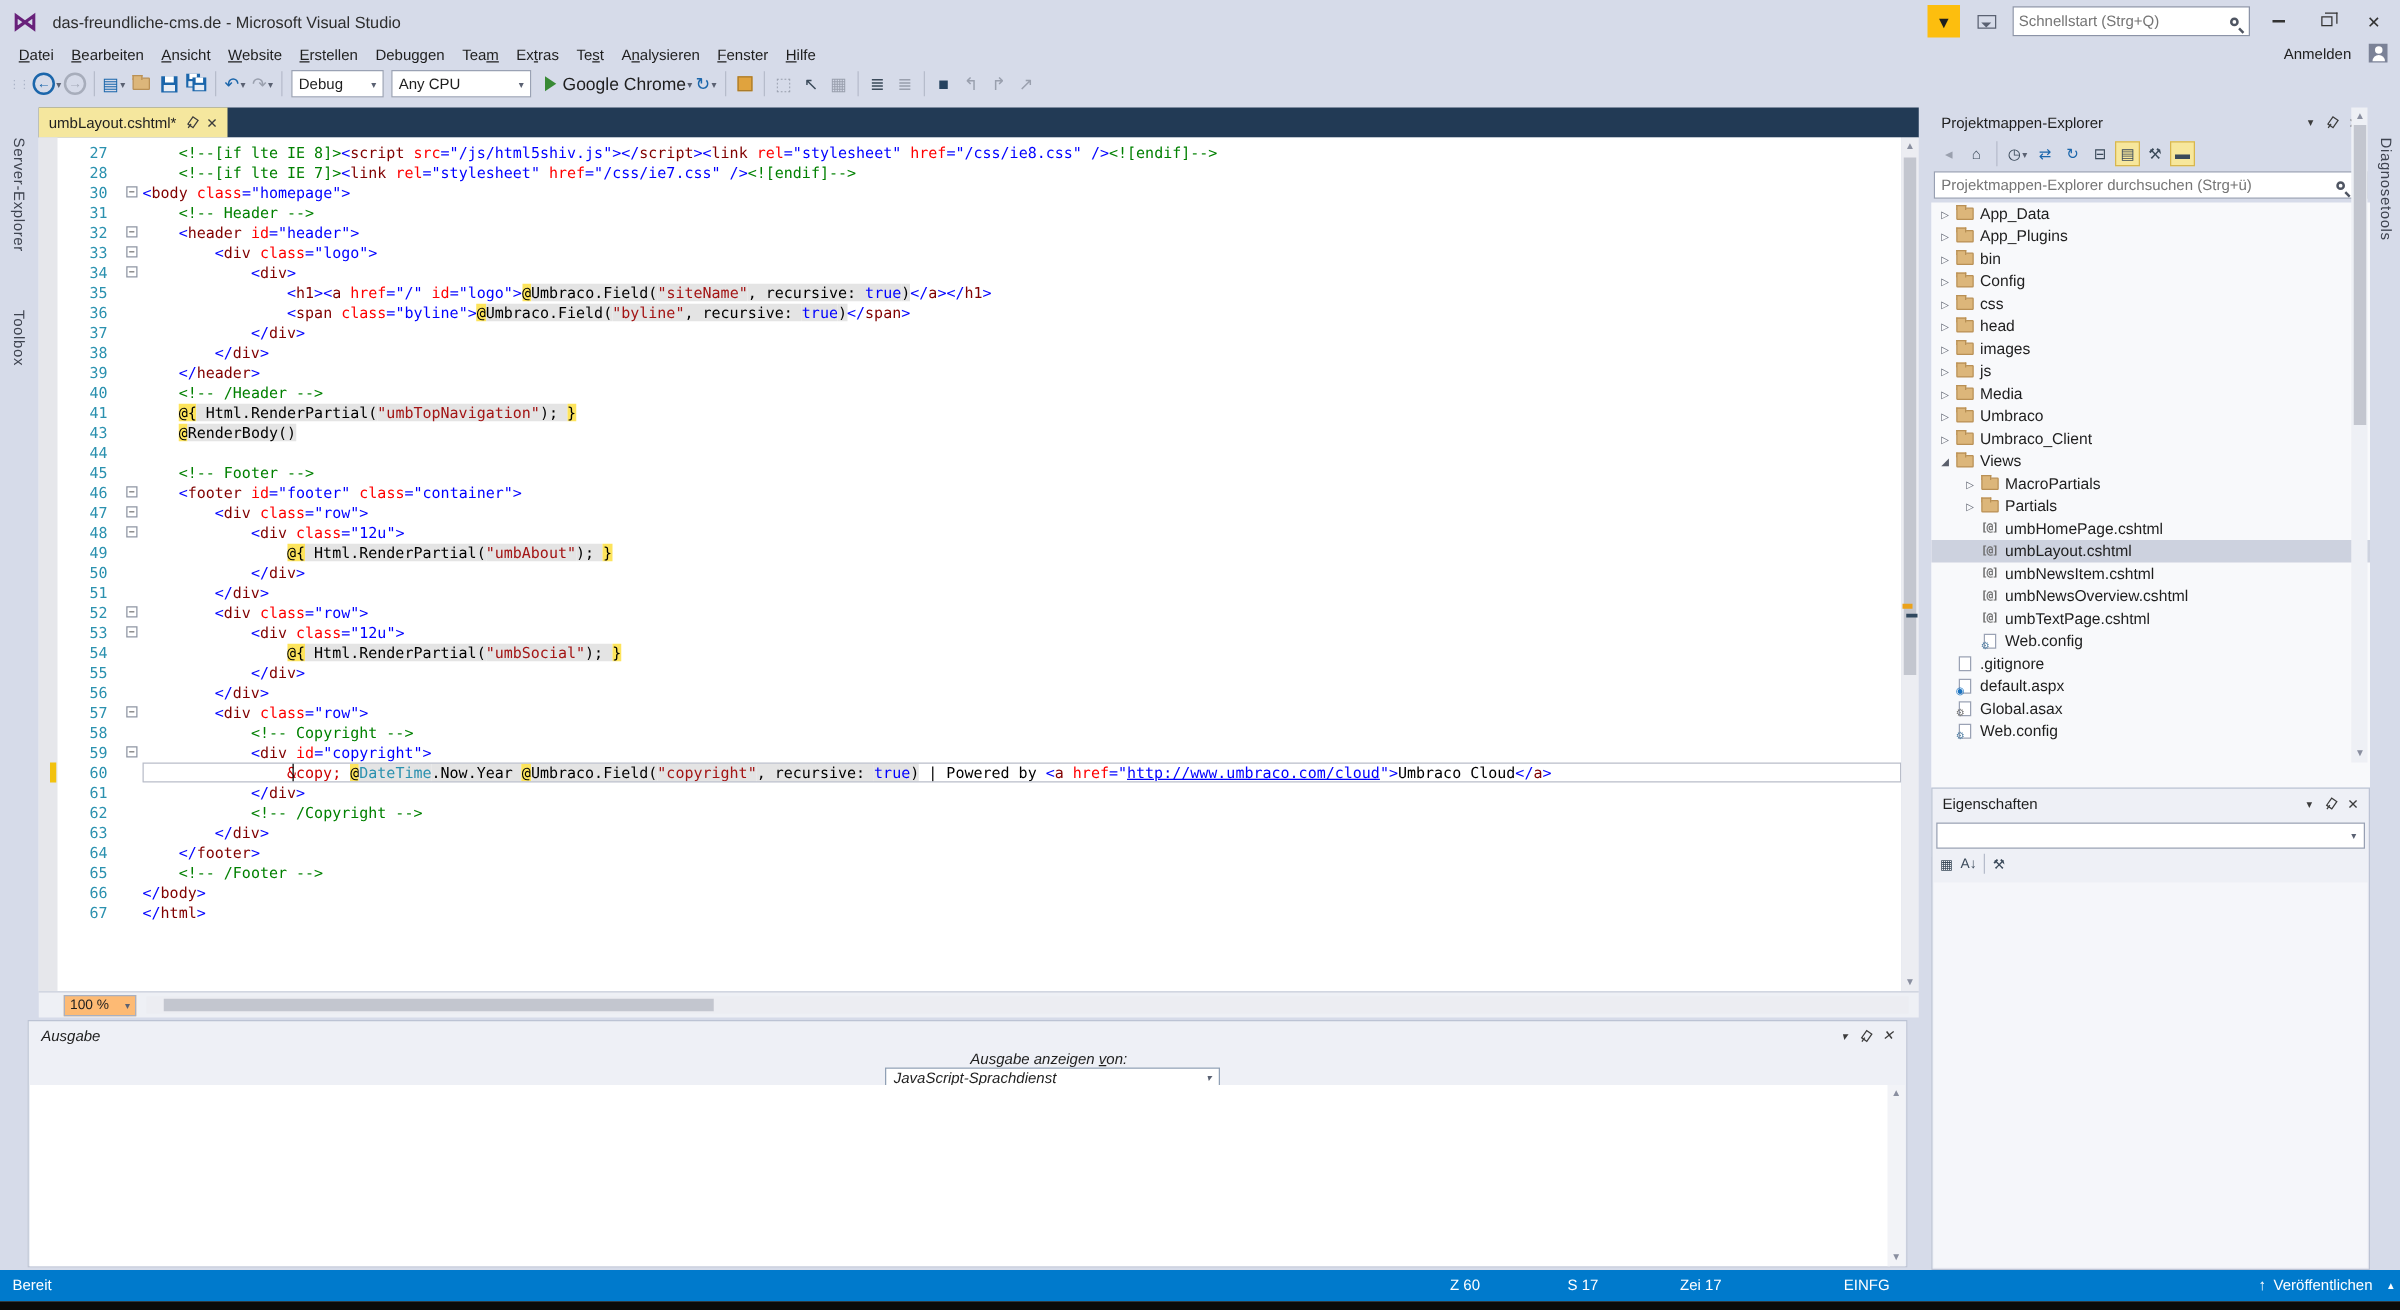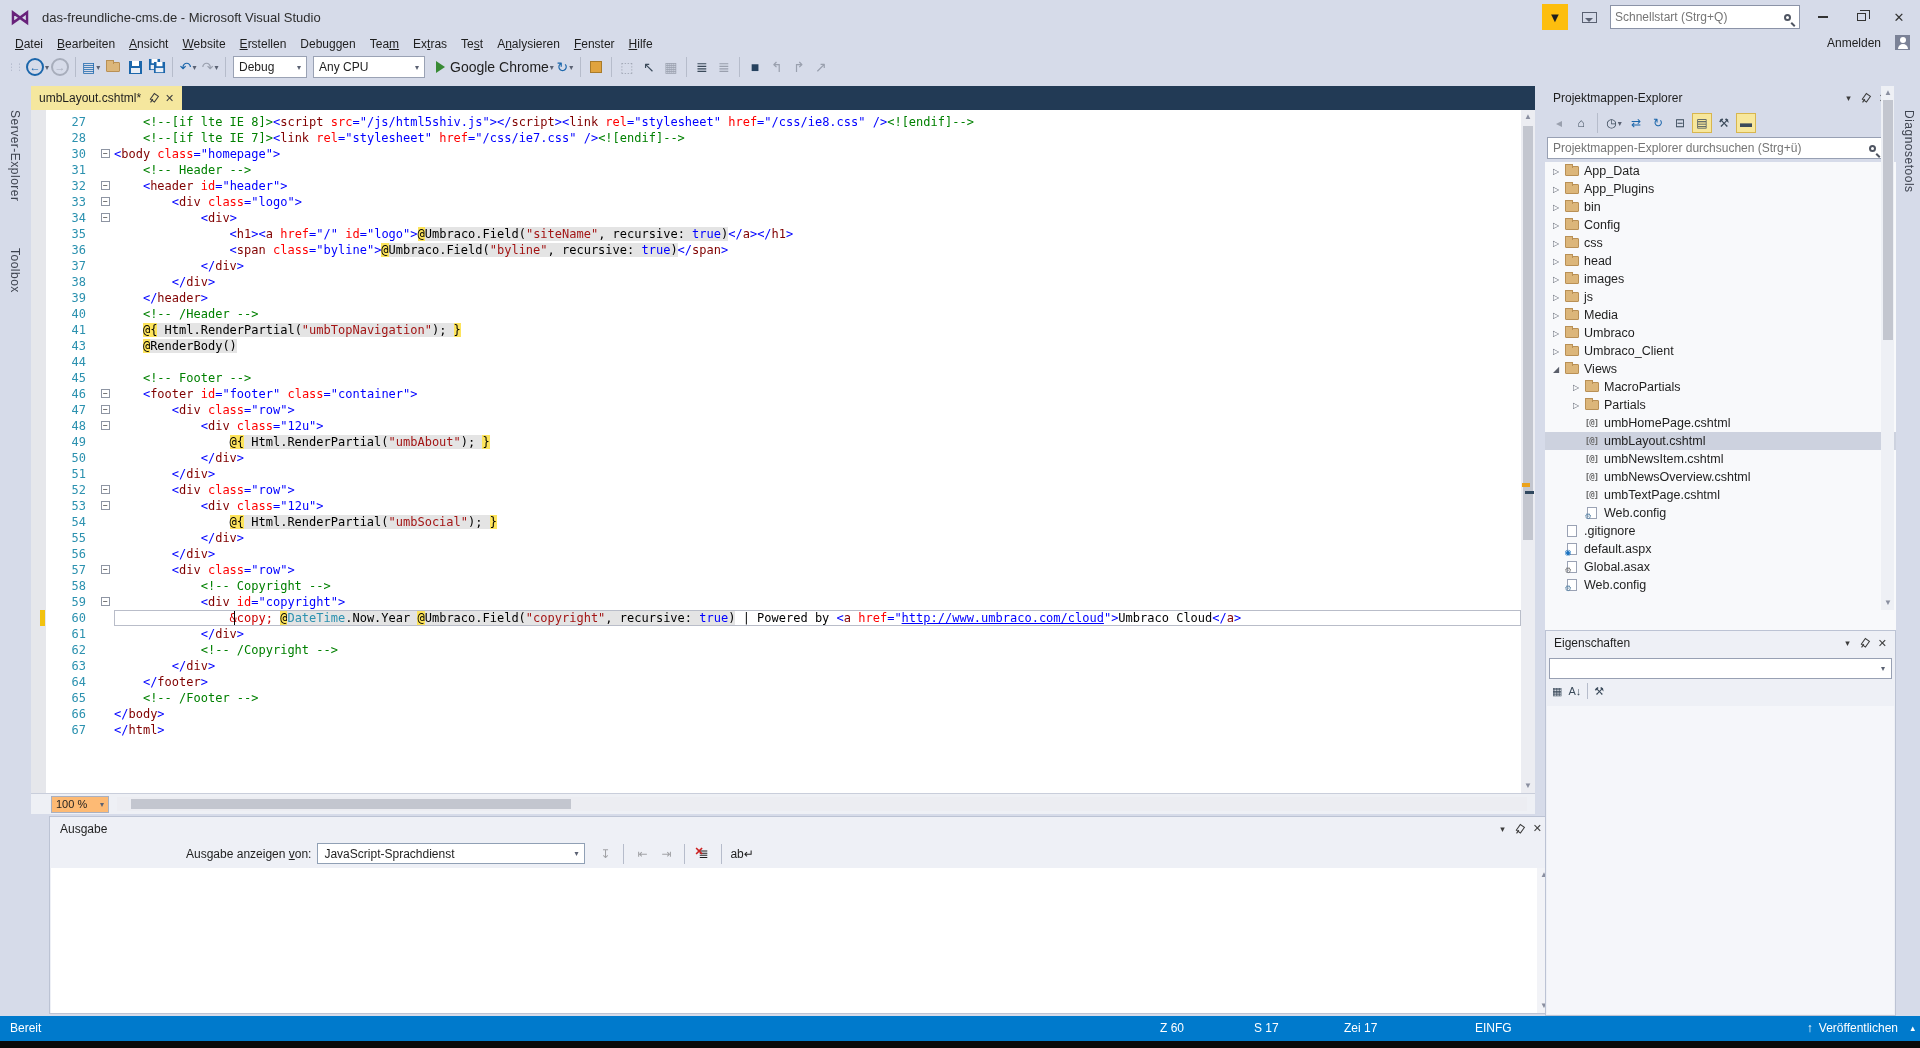--- a/index.html
+++ b/index.html
@@ -94,26 +94,26 @@
   #ed-vscroll .thumb { position:absolute; left:2px; top:16px; width:10px; height:414px; background:#c3c6cf; }
   .scroll-arrow { position:absolute; left:0; width:14px; height:14px; color:#8a8fa0; font-size:8px; text-align:center; line-height:14px; }
   #ed-vscroll .mark-orange { position:absolute; left:1px; top:373px; width:8px; height:4px; background:#eba21b; }
   #ed-vscroll .mark-navy { position:absolute; left:4px; top:381px; width:9px; height:3px; background:#30485f; }
   #ed-bottombar { position:absolute; left:31px; top:793px; width:1504px; height:21px; background:#eef0f5; border-top:1px solid #c9cedb; display:flex; align-items:center; }
   #zoom-box { width:58px; height:17px; background:#fdba74; border:1px solid #a9b0c0; margin-left:20px; display:flex; align-items:center; justify-content:space-between; padding:0 4px; font-size:11px; }
   #hscroll { position:relative; flex:1; height:14px; margin:0 8px; background:#ecedf2; }
   #hscroll .thumb { position:absolute; left:14px; top:2px; width:440px; height:10px; background:#c3c6cf; }
 
   
-  #output { position:absolute; left:49px; top:816px; width:1504px; height:198px; background:#eef0f6; border:1px solid #bcc3d4; }
+  #output { position:absolute; left:22px; top:816px; width:1504px; height:198px; background:#eef0f6; border:1px solid #bcc3d4;font-style:italic; }
   #output-header { height:23px; display:flex; align-items:center; padding:0 10px; justify-content:space-between; }
   #output-title { font-size:12px; color:#1e1e1e; }
   .panel-header-icons { display:flex; align-items:center; gap:9px; }
   .ph-caret { font-size:9px; color:#3c3c3c; }
-  #output-toolbar { height:27px; display:flex; align-items:center; padding-left:136px; }
+  #output-toolbar { height:27px; display:flex; align-items:center; padding-left:136px;flex-direction:column; }
   #output-label { margin-right:6px; }
   #output-combo { width:268px; height:21px; background:#fff; border:1px solid #90a0b5; display:flex; align-items:center; justify-content:space-between; padding:0 6px; }
   .out-icon { display:flex; align-items:center; justify-content:center; min-width:20px; height:20px; font-size:12px; position:relative;}
   .out-icon.dis { opacity:.38; }
   .clear-x { position:absolute; left:1px; top:1px; color:#c22; font-weight:bold; font-size:11px;}
   #output-content { position:absolute; left:1px; top:51px; width:1488px; height:145px; background:#fff; }
   #out-vscroll { position:absolute; right:1px; top:51px; width:14px; height:145px; background:#f2f3f7; }
 
   
   #se-panel { position:absolute; left:1545px; top:86px; width:351px; height:930px; }

